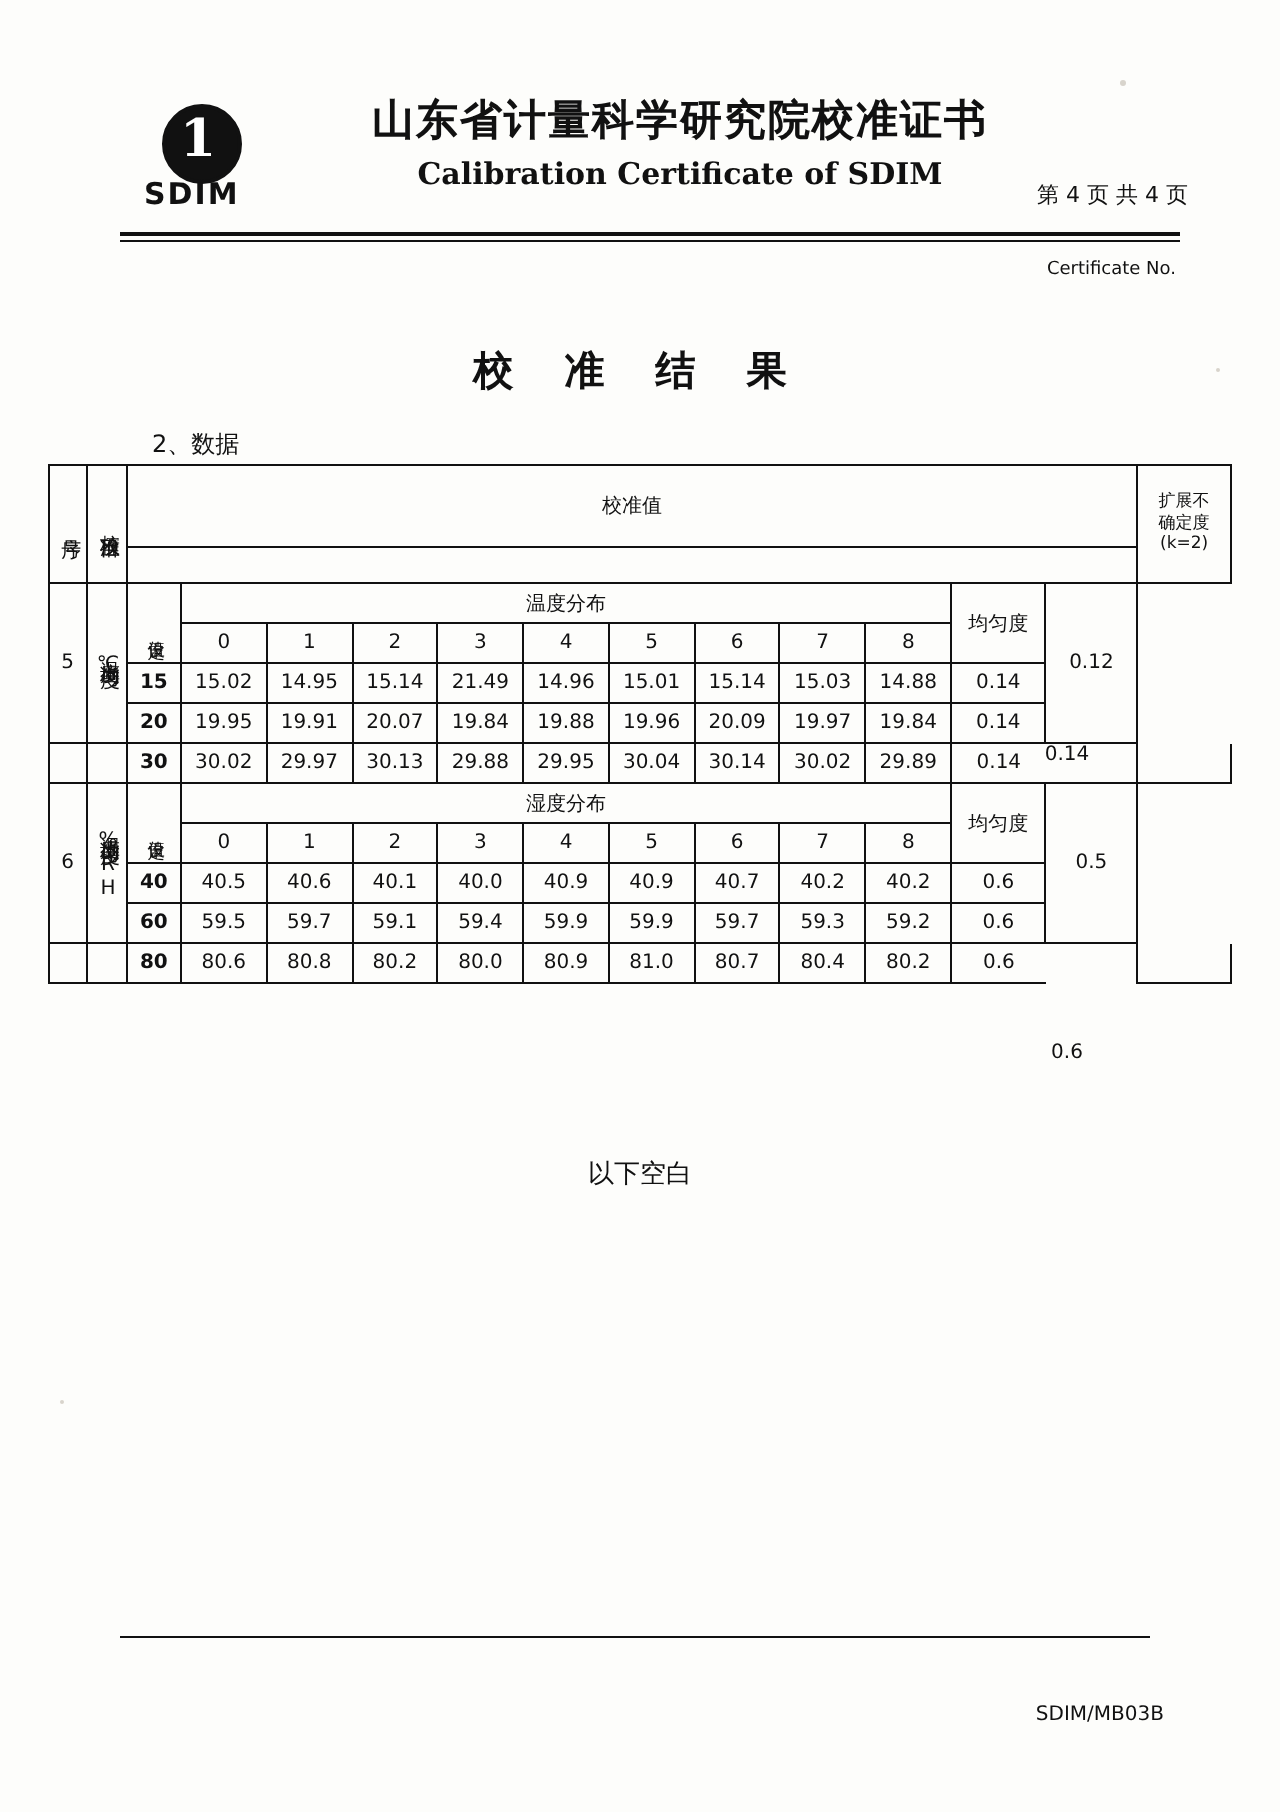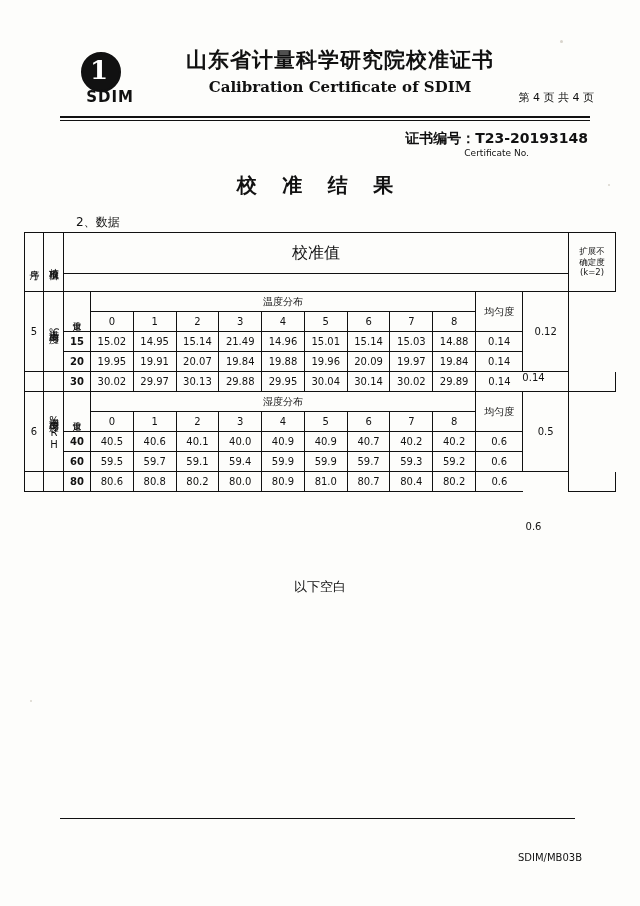--- a/index.html
+++ b/index.html
@@ -26,21 +26,21 @@
     position:absolute;left:9px;top:0;width:36px;height:36px;
     border:2px solid #111;border-radius:50%;
     background:#111;
   }
   .logo .one{
     position:absolute;left:9px;top:0;width:36px;height:36px;
     color:#fff;font-size:26px;font-weight:bold;text-align:center;line-height:36px;
     font-family:"DejaVu Serif","Liberation Serif",serif;
   }
   .logo .sdim{
-    position:absolute;left:0;top:36px;width:62px;text-align:right;
+    position:absolute;left:0;top:36px;width:62px;text-align:left;
     font-size:15px;font-weight:bold;letter-spacing:1px;
     font-family:"DejaVu Sans","Liberation Sans",sans-serif;
   }
   .title-cn{
     text-align:center;font-size:21px;font-weight:bold;letter-spacing:1px;
     font-family:"DejaVu Serif","Liberation Serif",serif;
     padding-left:30px;
   }
   .title-en{
     text-align:center;font-size:15px;font-weight:bold;margin-top:4px;
@@ -107,21 +107,21 @@
     font-size:8.5px;
     line-height:1.1;
   }
   .w-seq{width:20px;}
   .w-item{width:22px;}
   .w-set{width:30px;}
   .w-setv{width:30px;font-weight:bold;}
   .w-cell{width:46px;}
   .w-uni{width:54px;}
   .w-unc{width:52px;}
-  .big{font-size:16px;}
+  .big{font-size:10px;}
   .unc-head{font-size:8.5px;line-height:1.25;padding:2px 1px;}
   
   .blank{
     position:absolute;left:0;right:0;top:578px;text-align:center;
     font-size:13px;
     font-family:"DejaVu Serif","Liberation Serif",serif;
   }
   
   .foot-rule{
     position:absolute;left:60px;top:818px;width:515px;border-top:1px solid #111;
@@ -151,21 +151,20 @@
     </div>
     <div class="title-cn">山东省计量科学研究院校准证书</div>
     <div class="title-en">Calibration Certificate of SDIM</div>
     <div class="pageno">第 4 页 共 4 页</div>
   </div>
 
   <div class="rule"></div>
   <div class="rule2"></div>
 
   <div class="certno">
-    <div class="cn"><span>证书编号：</span><span>T23-20193148</span></div>
     <div class="en">Certificate No.</div>
   </div>
 
   <div class="res-title">
     <div class="cn">校 准 结 果</div>
   </div>
 
   <div class="data-label">2、数据</div>
 
   <table>

